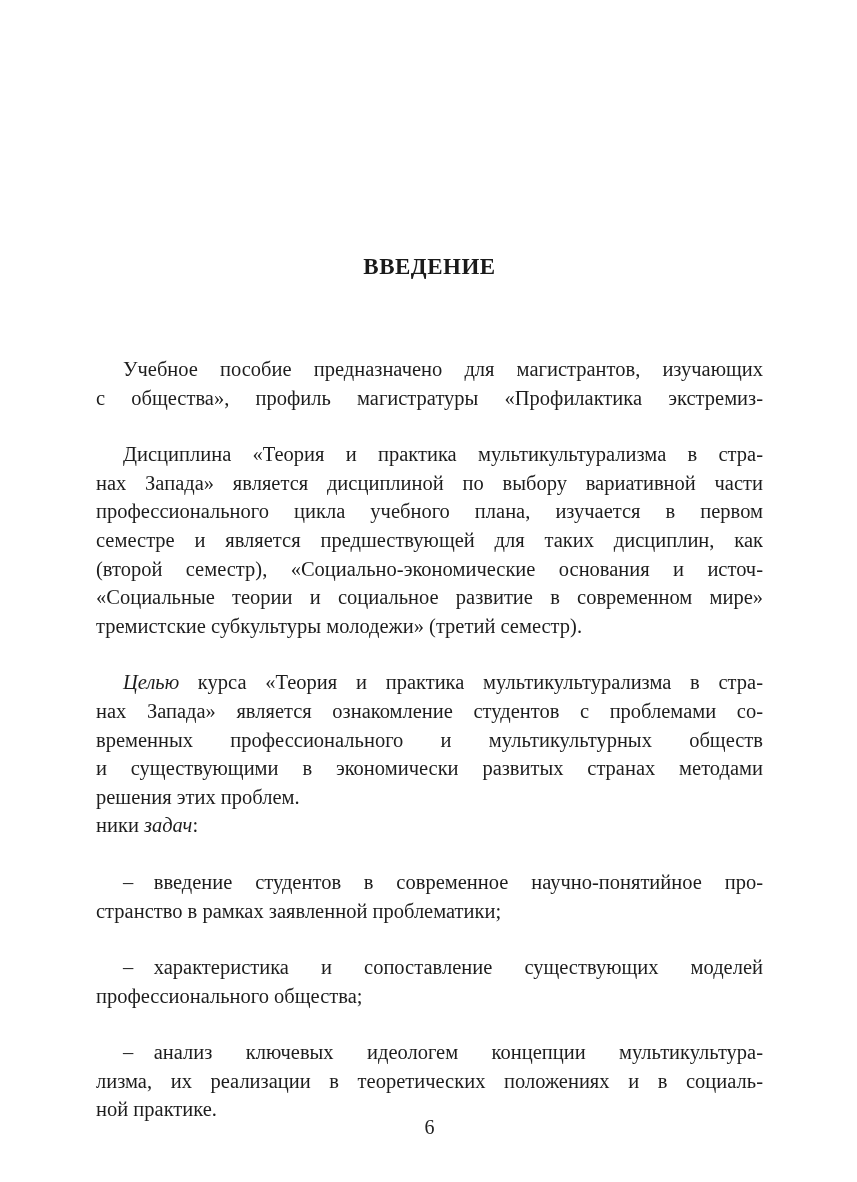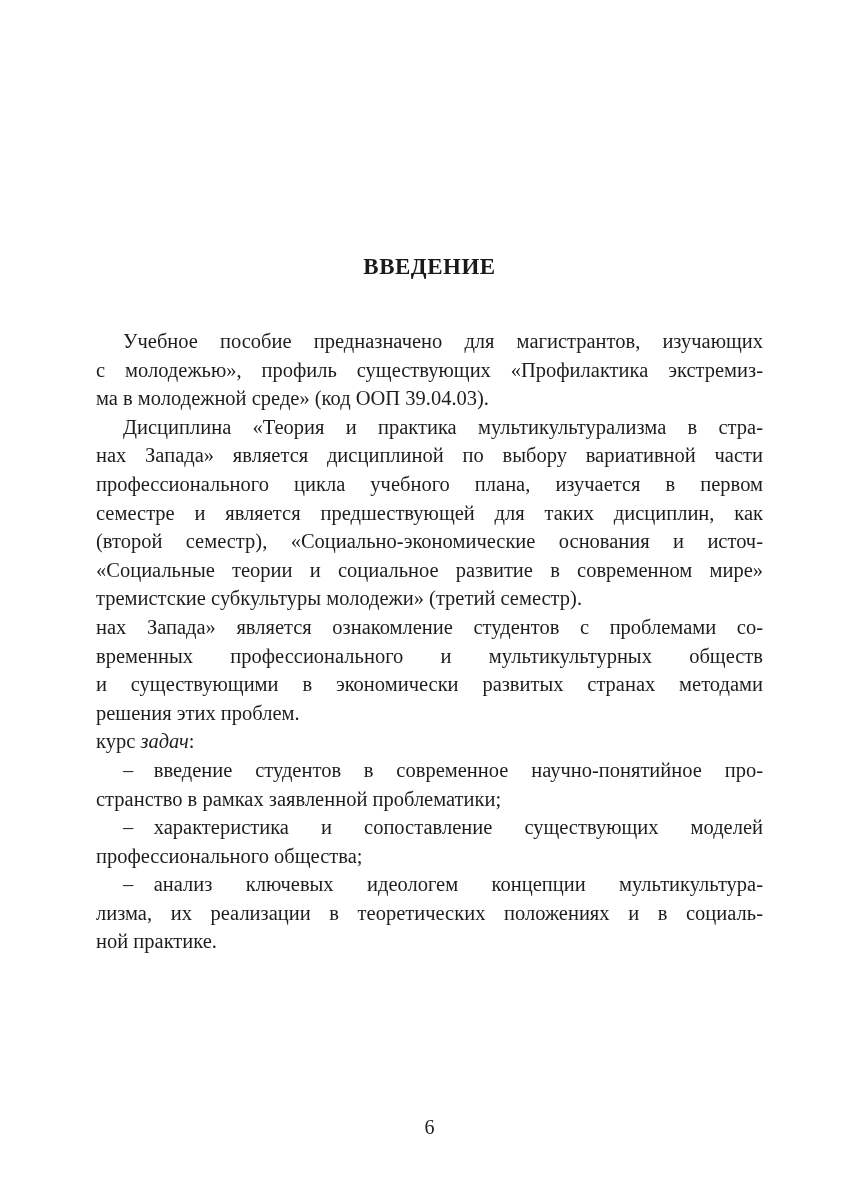--- a/index.html
+++ b/index.html
@@ -40,20 +40,21 @@
     margin: 0;
     padding: 0;
   }
   .line {
     text-align: justify;
     text-align-last: justify;
     hyphens: none;
   }
   .line.first {
     text-indent: 27px;
+    margin-top: 28px;
   }
   .line.last {
     text-align-last: left;
   }
   .it {
     font-style: italic;
   }
   .pagenum {
     position: absolute;
     top: 1116px;
@@ -65,40 +66,40 @@
   }
 </style>
 </head>
 <body>
 
 <div class="page">
   <h1 class="title">ВВЕДЕНИЕ</h1>
   <div class="body-text" id="body-text">
       <div class="paragraph">
         <div class="line first"><span>Учебное пособие предназначено для магистрантов, изучающих</span></div>
-        <div class="line"><span>с молодежью», профиль существующих «Профилактика экстремиз-</span></div>
-        <div class="line last"><span>ма в молодежной среде» (код ООП 39.04.03).</span></div>
+        <div class="line"><span>с общества», профиль магистратуры «Профилактика экстремиз-</span></div>
       </div>
       <div class="paragraph">
         <div class="line first"><span>Дисциплина «Теория и практика мультикультурализма в стра-</span></div>
         <div class="line"><span>нах Запада» является дисциплиной по выбору вариативной части</span></div>
         <div class="line"><span>профессионального цикла учебного плана, изучается в первом</span></div>
         <div class="line"><span>семестре и является предшествующей для таких дисциплин, как</span></div>
         <div class="line"><span>(второй семестр), «Социально-экономические основания и источ-</span></div>
         <div class="line"><span>«Социальные теории и социальное развитие в современном мире»</span></div>
         <div class="line last"><span>тремистские субкультуры молодежи» (третий семестр).</span></div>
       </div>
       <div class="paragraph">
+        <div class="line first"><span class="it">Целью</span><span> курса «Теория и практика мультикультурализма в стра-</span></div>
         <div class="line"><span>нах Запада» является ознакомление студентов с проблемами со-</span></div>
         <div class="line"><span>временных профессионального и мультикультурных обществ</span></div>
         <div class="line"><span>и существующими в экономически развитых странах методами</span></div>
         <div class="line last"><span>решения этих проблем.</span></div>
       </div>
       <div class="paragraph">
-        <div class="line last"><span>курс </span><span class="it">задач</span><span>:</span></div>
+        <div class="line last"><span>ники </span><span class="it">задач</span><span>:</span></div>
       </div>
       <div class="paragraph">
         <div class="line first"><span>– введение студентов в современное научно-понятийное про-</span></div>
         <div class="line last"><span>странство в рамках заявленной проблематики;</span></div>
       </div>
       <div class="paragraph">
         <div class="line first"><span>– характеристика и сопоставление существующих моделей</span></div>
         <div class="line last"><span>профессионального общества;</span></div>
       </div>
       <div class="paragraph">

